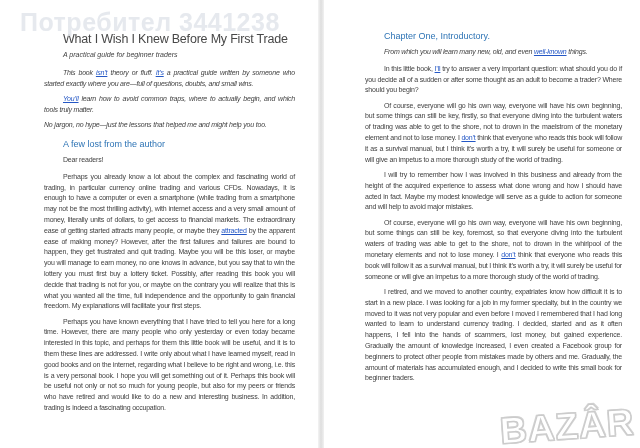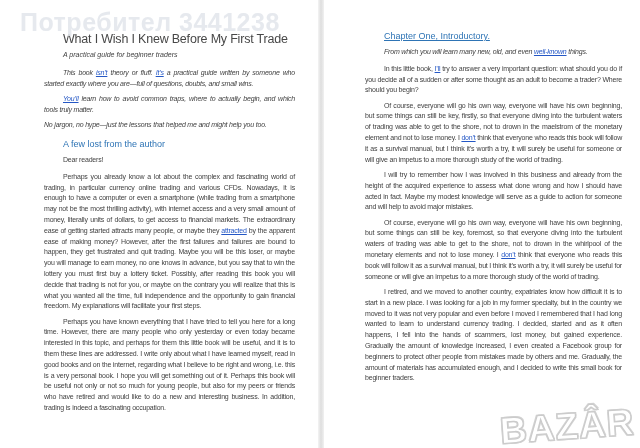--- a/index.html
+++ b/index.html
@@ -7,21 +7,21 @@
           font-family:"Liberation Sans",sans-serif;color:#3d3d3d;}
   .page{position:absolute;top:0;height:448px;box-sizing:border-box;margin-top:6px;}
   .page-left{left:0;width:319px;padding:26px 24px 0 44px;}
   .page-right{left:324px;width:316px;padding:24px 18px 0 41px;}
   .gutter{position:absolute;left:318px;top:0;width:6px;height:448px;
           background:linear-gradient(90deg,#f4f4f4,#dedede 50%,#f1f1f1);}
   .title{margin:0 0 3px 19px;font-size:12.5px;font-weight:400;letter-spacing:-0.2px;
          color:#474747;line-height:15px;white-space:nowrap;}
   .subtitle{margin:0 0 8px 19px;font-size:7px;font-style:italic;color:#3f3f3f;line-height:10px;}
   .heading{margin:7px 0 5px 19px;font-size:9px;font-weight:400;color:#2e74b5;line-height:12px;}
-  .heading.chapter{margin-top:0;text-decoration:underline;}
+  .heading.chapter{margin-top:0;}
   .para{margin:0 0 4.5px 0;font-size:7px;line-height:10.8px;letter-spacing:-0.2px;
         text-align:justify;text-indent:19px;color:#3f3f3f;}
   .para.italic{font-style:italic;}
   .para.no-indent{text-indent:0;}
   .chapter-sub{margin-left:19px;text-indent:0;text-align:left;margin-bottom:6px;}
   .salutation{text-align:left;margin-bottom:6px;}
   .doclink{color:#2457c5;text-decoration:underline;cursor:pointer;}
   .user-watermark{position:absolute;left:20px;top:8px;font-size:25px;font-weight:700;
         letter-spacing:0.5px;color:rgba(226,230,236,0.88);white-space:nowrap;
         pointer-events:none;z-index:5;text-align:right;}

